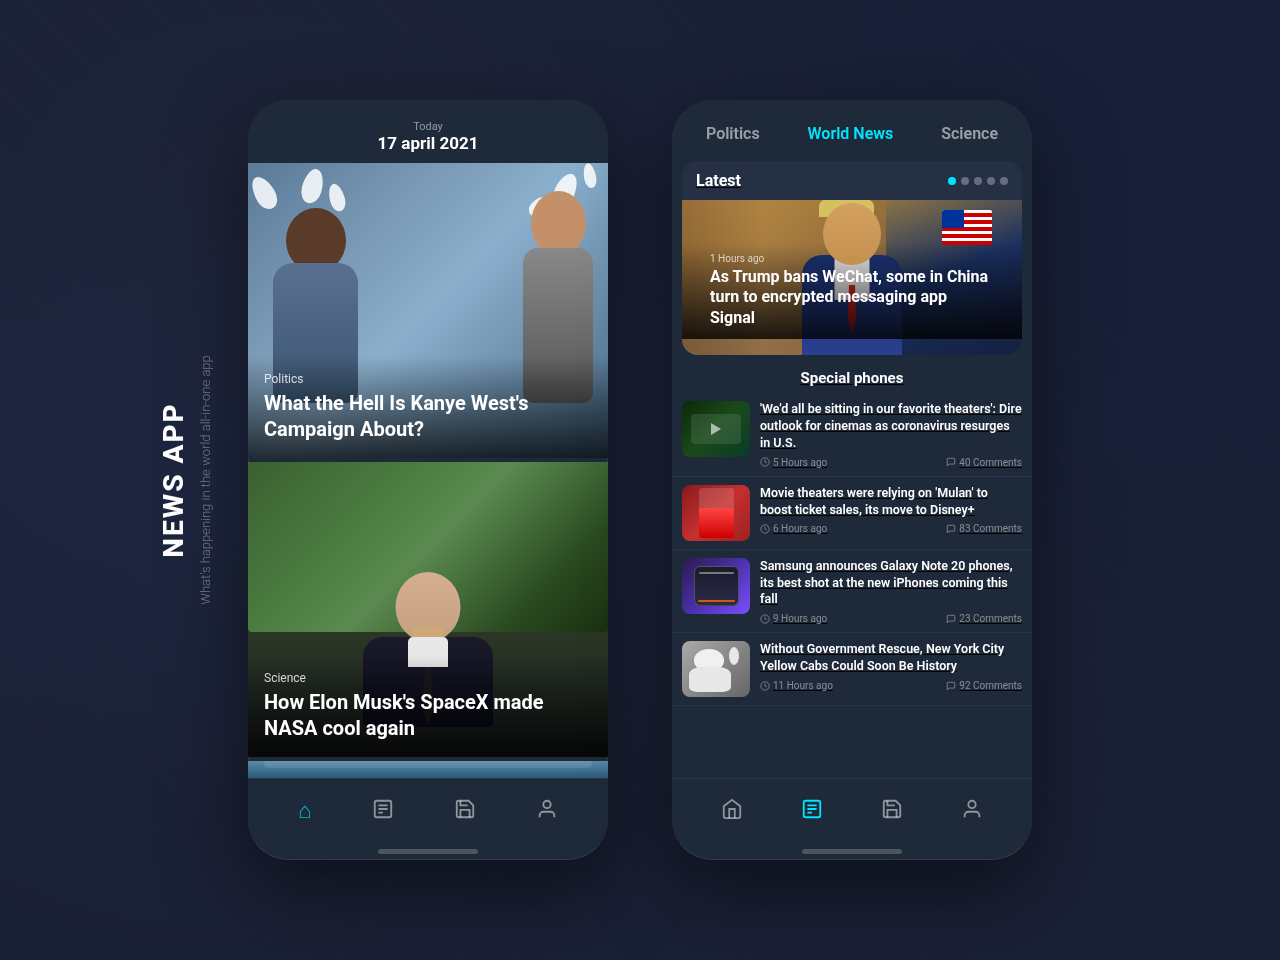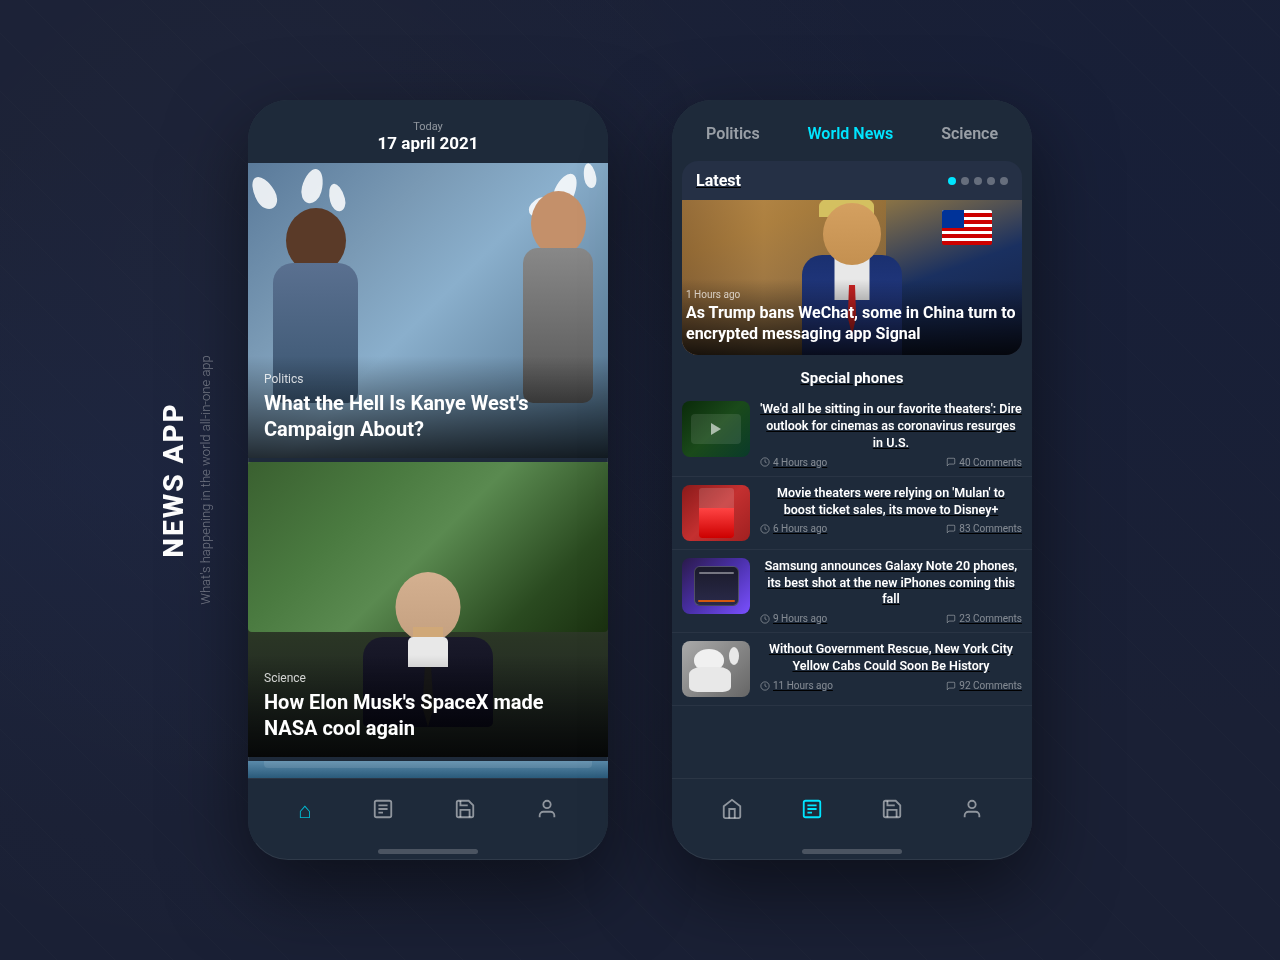--- a/index.html
+++ b/index.html
@@ -255,24 +255,24 @@
     .latest-image {
       width: 100%;
       height: 155px;
       background: linear-gradient(135deg, #8a6a4a 0%, #9a7a5a 30%, #c4a060 50%, #3a3030 100%);
       position: relative;
       overflow: hidden;
     }
 
     .latest-image-overlay {
       position: absolute;
-      bottom: 0;
+      bottom: 16px;
       left: 0;
       right: 0;
-      padding: 10px 4px;
+      padding: 10px 28px;
       background: linear-gradient(transparent, rgba(0,0,0,0.8));
     }
 
     .latest-time {
       font-size: 10px;
       color: rgba(255,255,255,0.7);
       display: block;
       margin-bottom: 3px;
     }
 
@@ -317,21 +317,20 @@
     .report-content {
       flex: 1;
     }
 
     .report-title {
       font-size: 12.5px;
       font-weight: 600;
       color: #ffffff;
       line-height: 1.35;
       margin-bottom: 5px;
-      text-align: center;
     }
 
     .report-meta {
       display: flex;
       align-items: center;
       justify-content: space-between;
       font-size: 10px;
       color: rgba(255,255,255,0.45);
     }
 
@@ -597,21 +596,21 @@
             </div>
           </div>
           <div class="report-content">
             <div class="report-title">'We'd all be sitting in our favorite theaters': Dire outlook for cinemas as coronavirus resurges in U.S.</div>
             <div class="report-meta">
               <span>
                 <svg width="10" height="10" viewBox="0 0 24 24" fill="none" stroke="currentColor" stroke-width="2">
                     <circle cx="12" cy="12" r="10"></circle>
                     <polyline points="12,6 12,12 16,14"></polyline>
                   </svg>
-                <span>4 Hours ago</span>
+                <span>5 Hours ago</span>
               </span>
               <span>
                 <svg width="10" height="10" viewBox="0 0 24 24" fill="none" stroke="currentColor" stroke-width="2">
                     <path d="M21 15a2 2 0 01-2 2H7l-4 4V5a2 2 0 012-2h14a2 2 0 012 2z"></path>
                   </svg>
                 <span>40 Comments</span>
               </span>
             </div>
           </div>
         </div>

